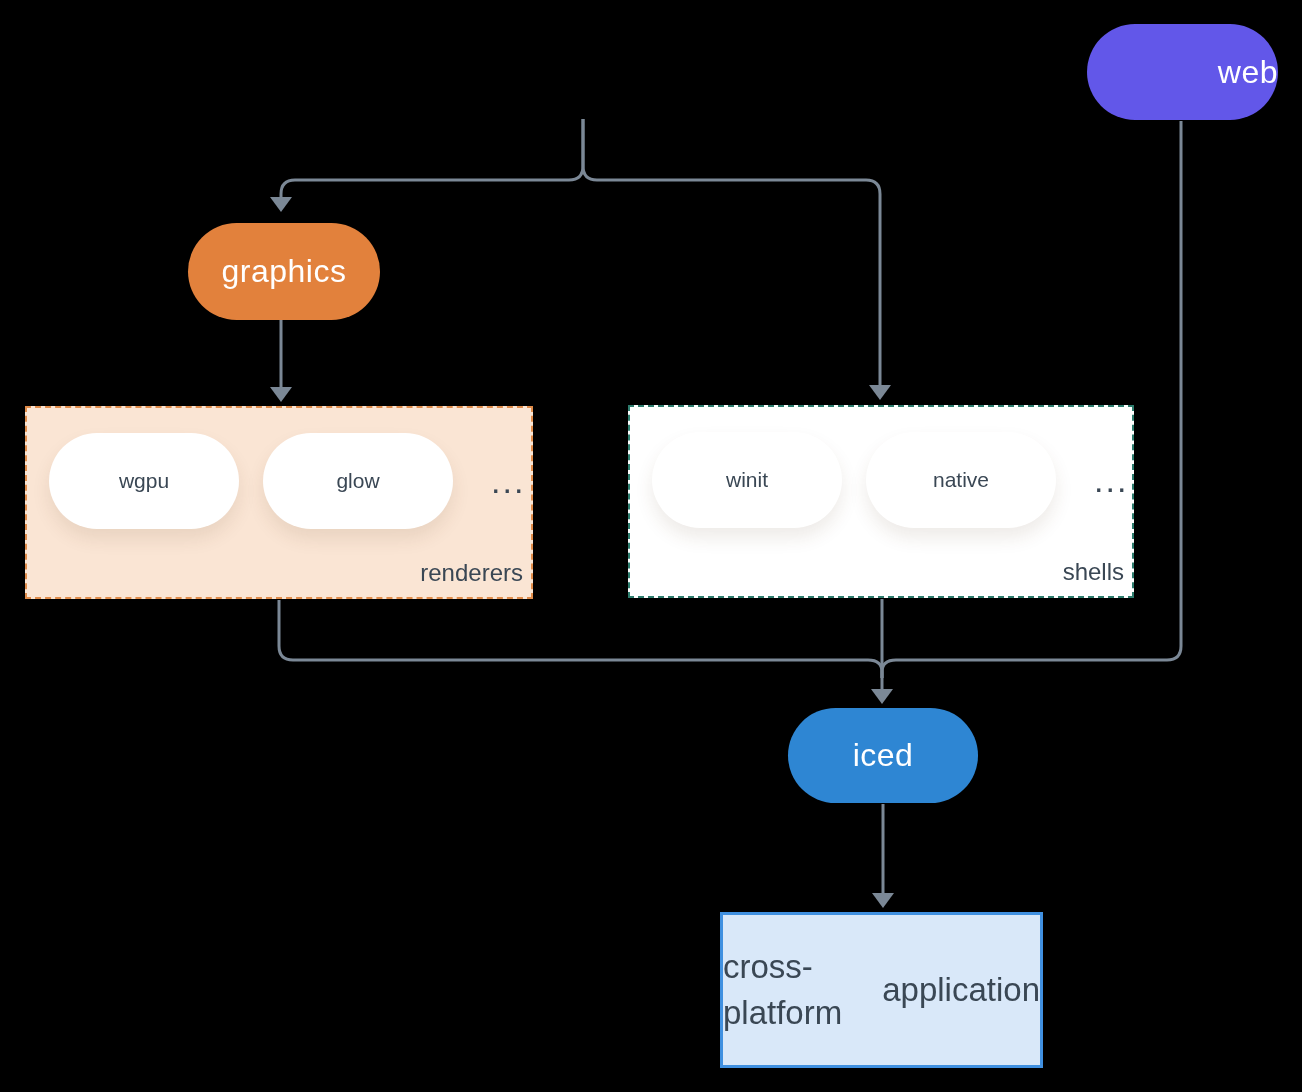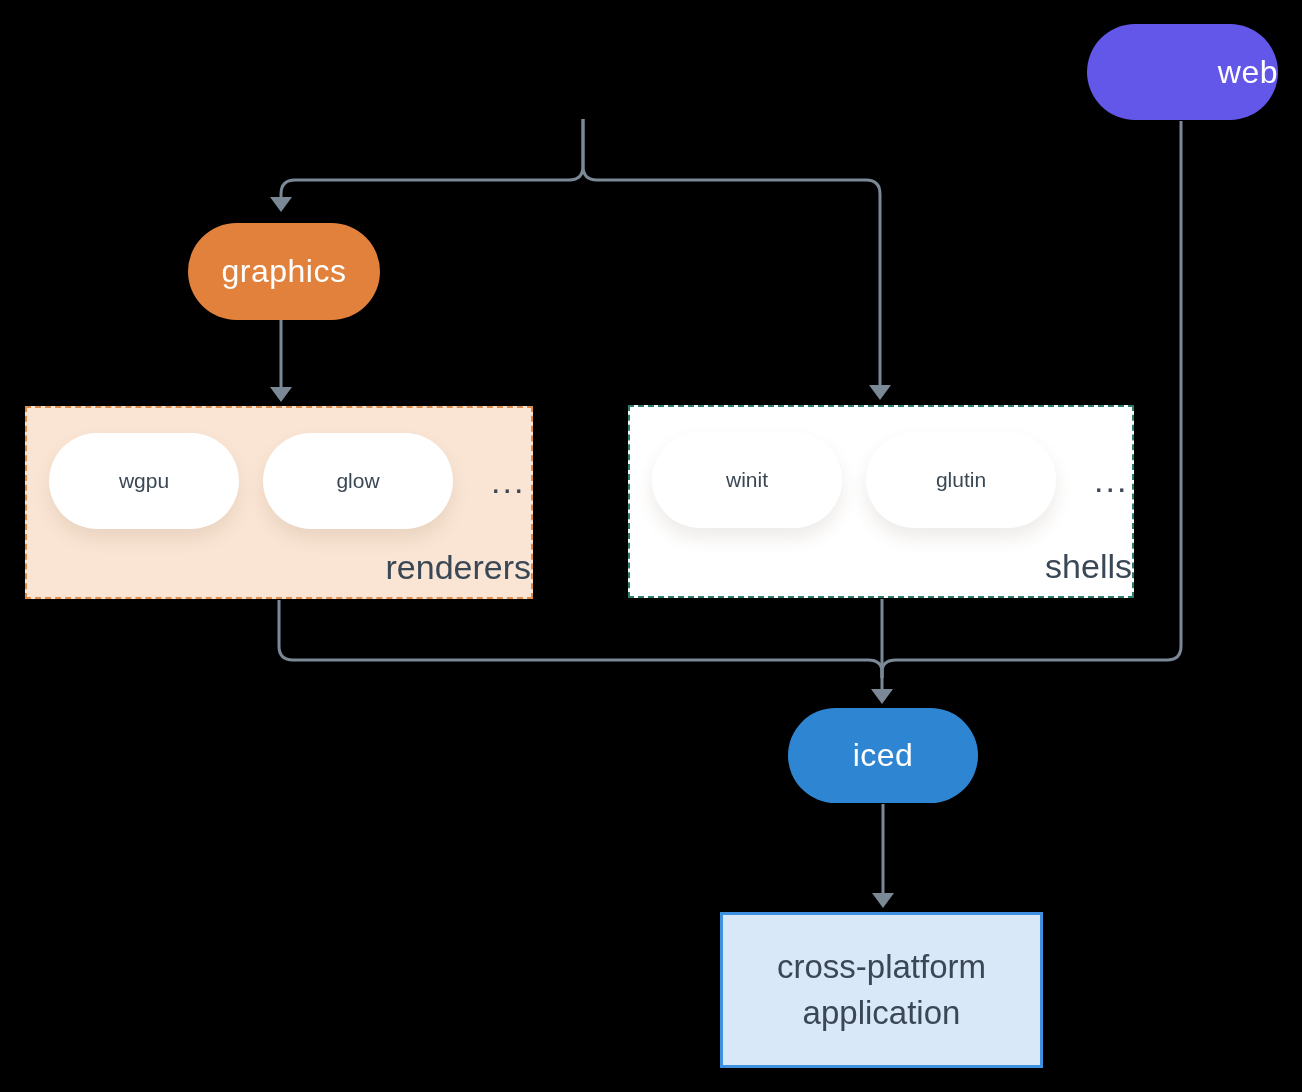--- a/index.html
+++ b/index.html
@@ -23,26 +23,26 @@
   }
   .group-renderers{left:25px;top:406px;width:508px;height:193px;background:#fae5d4;border-color:#e08c4a;}
   .group-shells{left:628px;top:405px;width:506px;height:193px;background:#ffffff;border-color:#2e7d6e;}
   .group .pills{display:flex;align-items:center;padding:25px 0 0 22px;gap:24px;}
   .inner-pill{
     width:190px;height:96px;border-radius:60px;background:#ffffff;color:#3a4754;
     display:flex;align-items:center;justify-content:center;font-size:21px;
     box-shadow:0 10px 18px rgba(90,60,30,0.10);
   }
   .ellipsis{font-size:34px;color:#3a4754;margin-left:14px;letter-spacing:2px;}
-  .group-label{position:absolute;right:0;bottom:10px;font-size:34px;color:#3a4754;}
+  .group-label{position:absolute;right:8px;bottom:10px;font-size:24px;color:#3a4754;}
 
   .appbox{
     position:absolute;left:720px;top:912px;width:323px;height:156px;box-sizing:border-box;
     background:#d9e8f9;border:3px solid #4090e0;color:#3a4754;font-size:33px;
-    display:flex;flex-direction:column;align-items:center;justify-content:center;line-height:46px;
+    display:flex;flex-direction:row;align-items:center;justify-content:center;line-height:46px;
   }
 </style>
 </head>
 <body>
 
 <div class="stage">
 
   <svg class="connectors" viewBox="0 0 1302 1092" fill="none" xmlns="http://www.w3.org/2000/svg">
     <g stroke="#7b8896" stroke-width="3" fill="none">
 
@@ -90,21 +90,21 @@
     </div>
     <span class="group-label">renderers</span>
   </div>
 
   <div class="group group-shells">
     <div class="pills">
       <div class="inner-pill">
         <span>winit</span>
       </div>
       <div class="inner-pill">
-        <span>glutin</span>
+        <span>native</span>
       </div>
       <span class="ellipsis">...</span>
     </div>
     <span class="group-label">shells</span>
   </div>
 
   <div class="pill pill-iced">
     <span>iced</span>
   </div>
 

